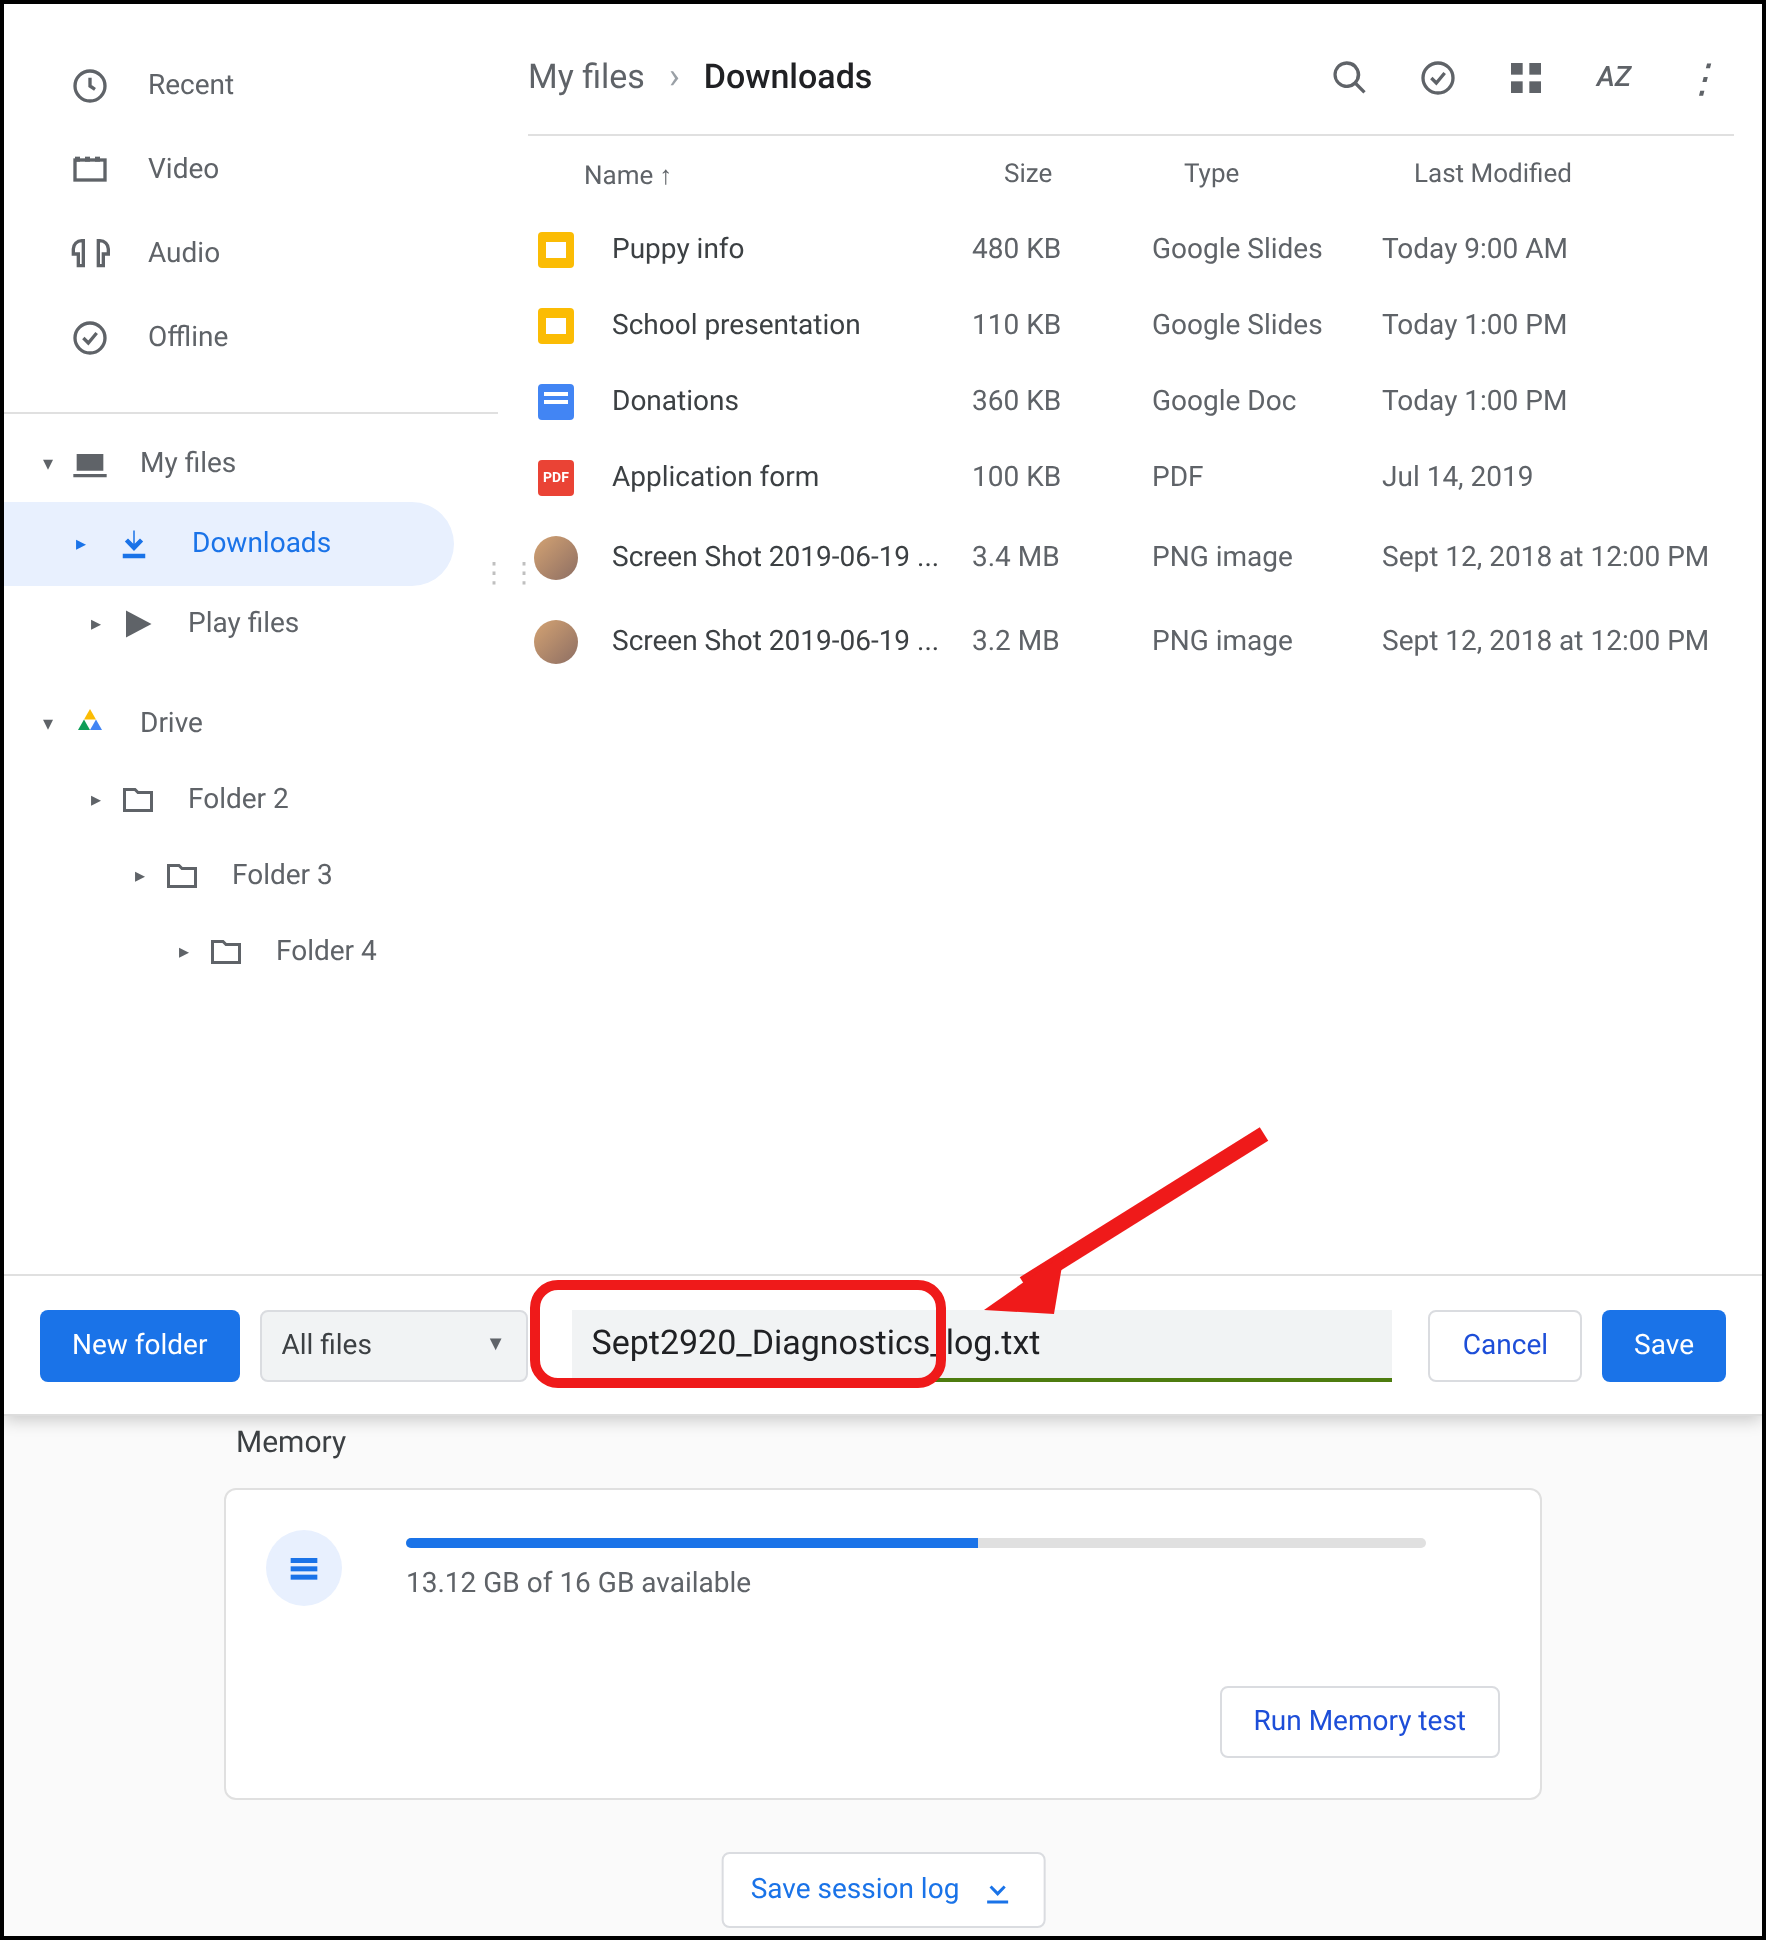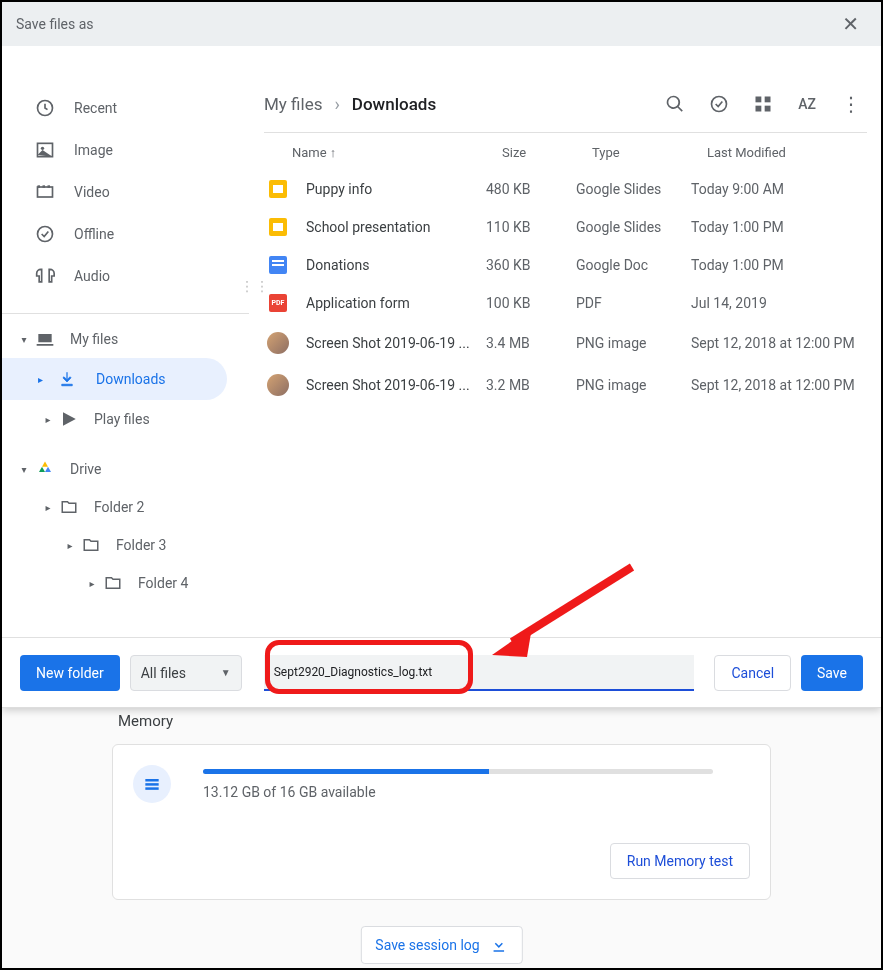--- a/index.html
+++ b/index.html
@@ -1,58 +1,58 @@
 <!DOCTYPE html>
 <html><head>
 <meta charset="utf-8">
 <style>
 * { box-sizing: border-box; margin: 0; padding: 0; font-family: 'Roboto', 'Segoe UI', Arial, sans-serif; }
 body { width: 883px; height: 970px; background: #fafafa; position: relative; border: 2px solid #000; overflow: hidden; }
 .dialog { position: absolute; top: 0; left: 0; right: 0; bottom: 260px; background: #fff; display: flex; flex-direction: column; border-bottom: 1px solid #ddd; box-shadow: 0 2px 8px rgba(0,0,0,0.2); }
 .titlebar { background: #eceff1; height: 44px; display: flex; align-items: center; padding: 0 14px; color: #5f6368; font-size: 14px; }
 .titlebar .title { flex: 1; }
 .close-x { font-size: 20px; color: #5f6368; cursor: pointer; padding: 4px 8px; }
-.body { flex: 1; display: flex; overflow: hidden; margin-top: 21px; }
+.body { flex: 1; display: flex; overflow: hidden; }
 .sidebar { width: 248px; padding-top: 20px; border-right: 1px solid #fff; }
 .side-section { padding-bottom: 10px; }
 .side-divider { height: 1px; background: #e0e0e0; margin: 6px 0; }
 .side-item { display: flex; align-items: center; height: 42px; padding-left: 32px; color: #5f6368; font-size: 14px; cursor: pointer; border-radius: 0 21px 21px 0; margin-right: 16px; }
 .side-item .ico { width: 22px; height: 22px; margin-right: 18px; display: flex; align-items: center; justify-content: center; }
 .side-item.active { background: #e8f0fe; color: #1a73e8; }
 .side-item.active svg { fill: #1a73e8; stroke: #1a73e8; }
 .tree-item { display: flex; align-items: center; height: 38px; color: #5f6368; font-size: 14px; cursor: pointer; }
 .tree-item .chev { width: 20px; display: flex; justify-content: center; color: #5f6368; font-size: 10px; }
 .tree-item .ico { width: 22px; height: 22px; margin-right: 14px; display: flex; align-items: center; justify-content: center; }
 .main { flex: 1; display: flex; flex-direction: column; padding: 12px 0 0 0; }
 .main-head { display: flex; align-items: center; padding: 14px 20px 14px 14px; }
 .breadcrumb { display: flex; align-items: center; gap: 12px; font-size: 17px; color: #3c4043; flex: 1; }
 .breadcrumb .first { color: #5f6368; }
 .breadcrumb .sep { color: #9aa0a6; font-size: 18px; }
 .breadcrumb .last { font-weight: 500; color: #202124; }
 .head-icons { display: flex; gap: 24px; color: #5f6368; }
-.head-icons .hi { width: 20px; height: 20px; cursor: pointer; display: flex; align-items: center; justify-content: center; }
+.head-icons .hi { width: 20px; height: 20px; cursor: pointer; display: flex; align-items: center; justify-content: center; font-style: italic; }
 .main hr { border: none; height: 1px; background: #e0e0e0; margin: 4px 14px 0 14px; }
 .cols { display: flex; padding: 12px 20px 10px 42px; color: #5f6368; font-size: 13px; }
 .col-name { width: 210px; display: flex; align-items: center; gap: 3px; }
 .col-size { width: 90px; }
 .col-type { width: 115px; }
 .col-mod { flex: 1; }
 .row { display: flex; align-items: center; padding: 10px 20px 10px 14px; color: #3c4043; font-size: 14px; }
 .row .ric { width: 28px; display: flex; justify-content: center; margin-right: 14px; }
 .row .rname { width: 180px; white-space: nowrap; overflow: hidden; text-overflow: ellipsis; }
 .row .rsize { width: 90px; color: #5f6368; }
 .row .rtype { width: 115px; color: #5f6368; }
 .row .rmod { flex: 1; color: #5f6368; }
 .footer { height: 70px; border-top: 1px solid #e0e0e0; display: flex; align-items: center; padding: 0 18px; gap: 10px; background: #fff; }
 .btn { height: 36px; border-radius: 4px; font-size: 14px; padding: 0 16px; border: none; cursor: pointer; }
 .btn-primary { background: #1a73e8; color: #fff; }
 .btn-outline { background: #fff; border: 1px solid #dadce0; color: #1d4ed8; }
-.filter { height: 36px; border: 1px solid #dadce0; border-radius: 4px; background: #f1f3f4; width: 112px; display: flex; align-items: center; padding: 0 10px; color: #3c4043; font-size: 14px; justify-content: space-between; }
+.filter { height: 36px; border: 1px solid #dadce0; border-radius: 4px; background: #f1f3f4; width: 134px; display: flex; align-items: center; padding: 0 10px; color: #3c4043; font-size: 14px; justify-content: space-between; }
 .fname-wrap { flex: 1; margin: 0 8px 0 12px; }
-.fname { width: 100%; max-width: 430px; height: 36px; border: none; border-bottom: 2px solid #1d4ed8; background: #f1f3f4; padding: 0 10px; font-size: 12px; color: #202124; outline: none; }
+.fname { width: 100%; max-width: 430px; height: 36px; border: none; border-bottom: 2px solid #4d7c0f; background: #f1f3f4; padding: 0 10px; font-size: 17px; color: #202124; outline: none; }
 .ring { position: absolute; border: 5px solid #ef1a1a; border-radius: 14px; pointer-events: none; }
 .arrow-svg { position: absolute; pointer-events: none; }
 .bg-section { position: absolute; left: 0; right: 0; top: 710px; bottom: 0; padding: 0 110px; }
 .memory-label { color: #3c4043; font-size: 15px; margin-bottom: 14px; padding-left: 6px; }
 .memory-card { background: #fff; border: 1px solid #e0e0e0; border-radius: 6px; padding: 20px; }
 .mem-top { display: flex; align-items: center; gap: 32px; }
 .mem-ico { width: 38px; height: 38px; border-radius: 50%; background: #e8f0fe; display: flex; align-items: center; justify-content: center; color: #1a73e8; }
 .mem-right { flex: 1; }
 .bar { height: 5px; background: #e0e0e0; border-radius: 3px; overflow: hidden; margin-bottom: 10px; width: 100%; max-width: 510px; }
 .bar-fill { height: 100%; background: #1a73e8; }
@@ -93,73 +93,59 @@
 <div class="session-log">
   <button class="session-btn">
     <span>Save session log</span>
     <svg width="18" height="18" viewBox="0 0 24 24">
         <path fill="#1a73e8" d="M12 3v10l4-4 1.4 1.4L12 16l-5.4-5.6L8 9l4 4V3h0zM5 19h14v2H5z"></path>
       </svg>
   </button>
 </div>
 
 <div class="dialog">
-  <div class="titlebar">
-    <span class="title">Save files as</span>
-    <span class="close-x">✕</span>
-  </div>
   <div class="body">
     <div class="sidebar">
       <div class="side-section" id="quick-section">
           <div class="side-item">
             <span class="ico">
               <svg width="20" height="20" viewBox="0 0 24 24">
                 <circle cx="12" cy="12" r="9" fill="none" stroke="#5f6368" stroke-width="2"></circle>
                 <path d="M12 7v5l3 2" fill="none" stroke="#5f6368" stroke-width="2"></path>
               </svg>
             </span>
             <span>Recent</span>
           </div>
           <div class="side-item">
             <span class="ico">
               <svg width="20" height="20" viewBox="0 0 24 24">
-                <rect x="3" y="4" width="18" height="16" fill="none" stroke="#5f6368" stroke-width="2"></rect>
-                <circle cx="9" cy="10" r="2"></circle>
-                <path d="M3 18l6-6 12 8"></path>
-              </svg>
-            </span>
-            <span>Image</span>
-          </div>
-          <div class="side-item">
-            <span class="ico">
-              <svg width="20" height="20" viewBox="0 0 24 24">
                 <rect x="3" y="6" width="18" height="12" fill="none" stroke="#5f6368" stroke-width="2"></rect>
                 <rect x="3" y="4" width="3" height="3"></rect>
                 <rect x="9" y="4" width="3" height="3"></rect>
                 <rect x="15" y="4" width="3" height="3"></rect>
               </svg>
             </span>
             <span>Video</span>
           </div>
           <div class="side-item">
             <span class="ico">
               <svg width="20" height="20" viewBox="0 0 24 24">
+                <path d="M7 4a5 5 0 00-5 5v3h3v7h3V4zm10 0v15h3v-7h3V9a5 5 0 00-5-5z" fill="none" stroke="#5f6368" stroke-width="2"></path>
+              </svg>
+            </span>
+            <span>Audio</span>
+          </div>
+          <div class="side-item">
+            <span class="ico">
+              <svg width="20" height="20" viewBox="0 0 24 24">
                 <circle cx="12" cy="12" r="9" fill="none" stroke="#5f6368" stroke-width="2"></circle>
                 <path d="M8 12l3 3 5-6" fill="none" stroke="#5f6368" stroke-width="2"></path>
               </svg>
             </span>
             <span>Offline</span>
-          </div>
-          <div class="side-item">
-            <span class="ico">
-              <svg width="20" height="20" viewBox="0 0 24 24">
-                <path d="M7 4a5 5 0 00-5 5v3h3v7h3V4zm10 0v15h3v-7h3V9a5 5 0 00-5-5z" fill="none" stroke="#5f6368" stroke-width="2"></path>
-              </svg>
-            </span>
-            <span>Audio</span>
           </div>
         </div>
       <div class="side-divider"></div>
       <div class="tree-item" style="padding-left:12px">
         <span class="chev">▾</span>
         <span class="ico">
             <svg width="20" height="20" viewBox="0 0 24 24">
               <path d="M4 6h16v10H4zM2 18h20v2H2z"></path>
             </svg>
           </span>

